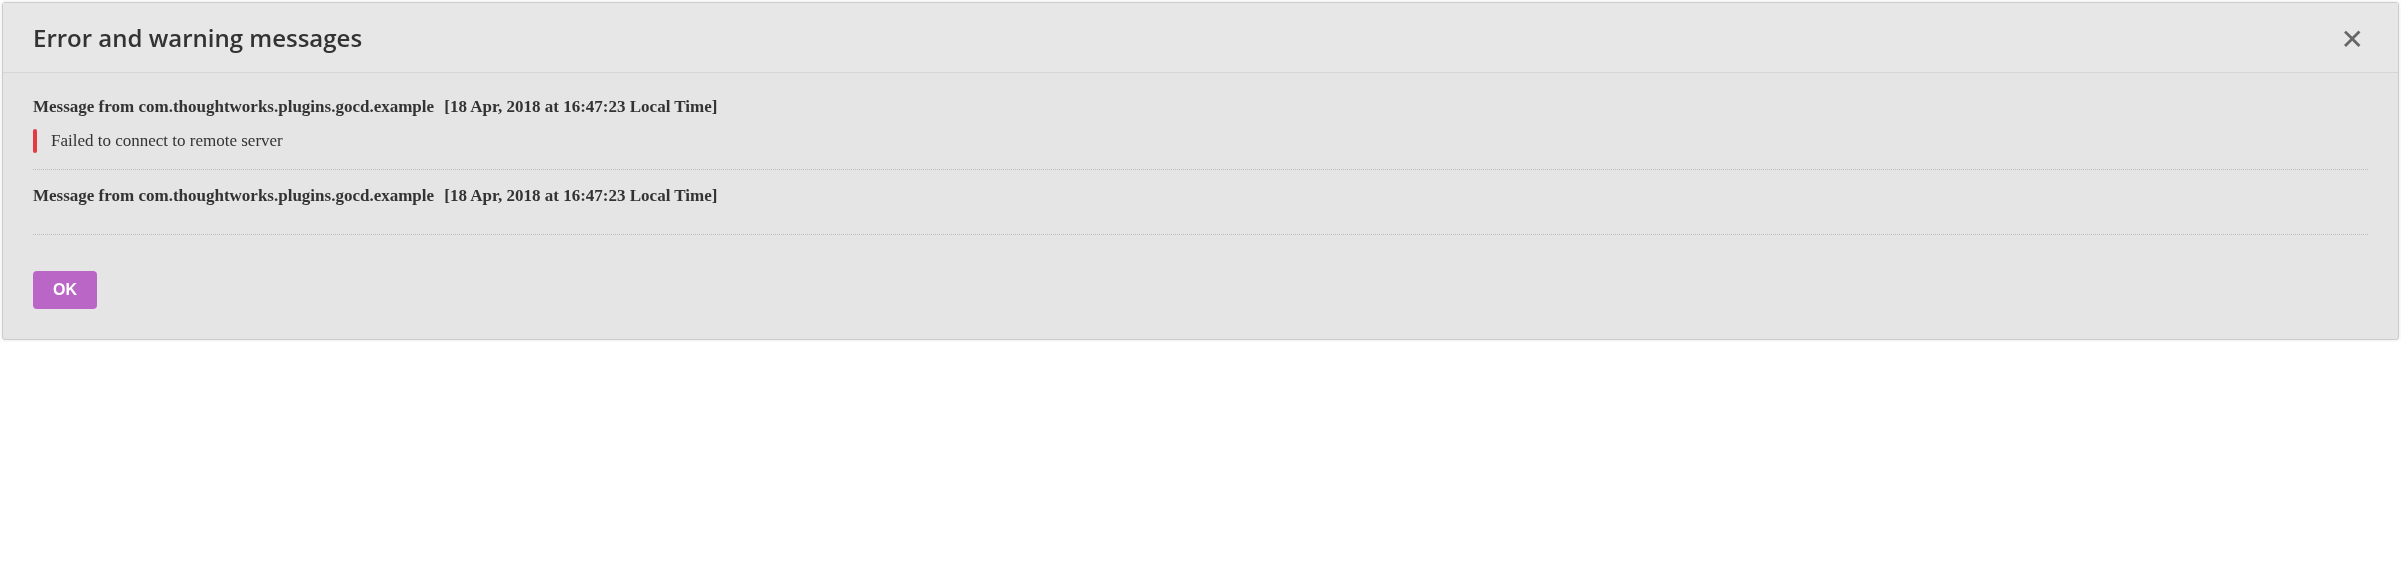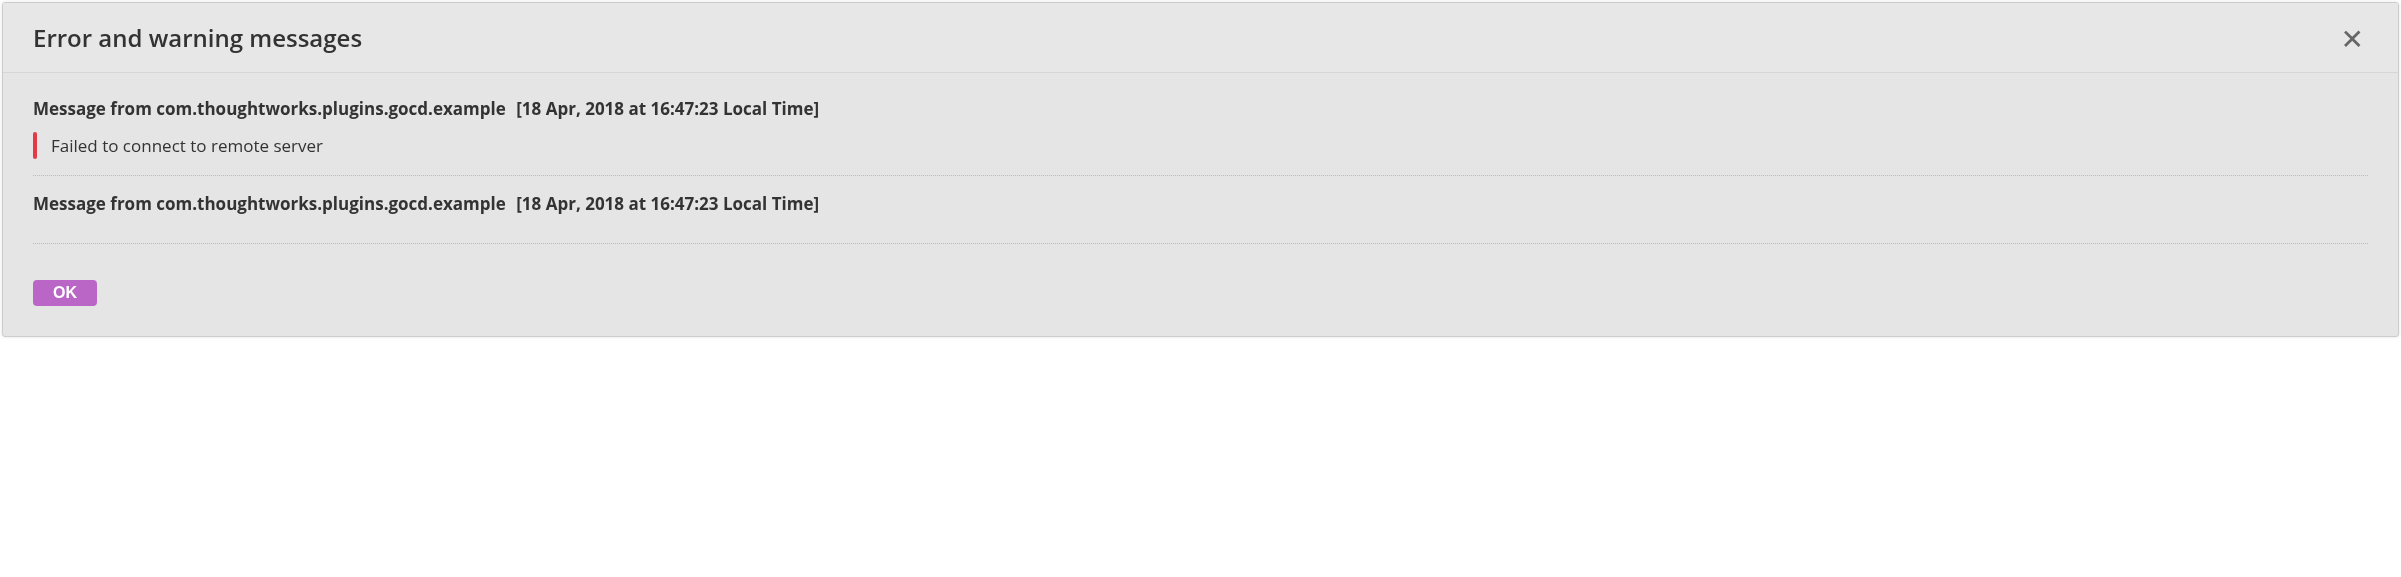--- a/index.html
+++ b/index.html
@@ -40,20 +40,21 @@
       line-height: 1;
       padding: 0 4px;
     }
     .modal-body {
       padding: 24px 30px 30px 30px;
     }
     .message-group {
       border-bottom: 1px dotted #bbb;
       padding-bottom: 16px;
       margin-bottom: 16px;
+      font-family: Liberation Serif, serif;
     }
     .message-group:last-of-type {
       margin-bottom: 36px;
     }
     .message-header {
       font-size: 17px;
       color: #333;
       margin-bottom: 12px;
     }
     .message-from {
@@ -86,21 +87,21 @@
       color: #333;
       padding: 2px 0;
     }
     .btn-ok {
       background: #b966c6;
       color: #fff;
       border: none;
       border-radius: 4px;
       font-size: 16px;
       font-weight: 600;
-      padding: 4px 20px;
+      padding: 10px 20px;
       cursor: pointer;
     }
   </style>
 </head>
 <body>
 
 <div class="modal">
   <div class="modal-header">
     <div class="modal-title">Error and warning messages</div>
     <div class="close-icon">✕</div>

